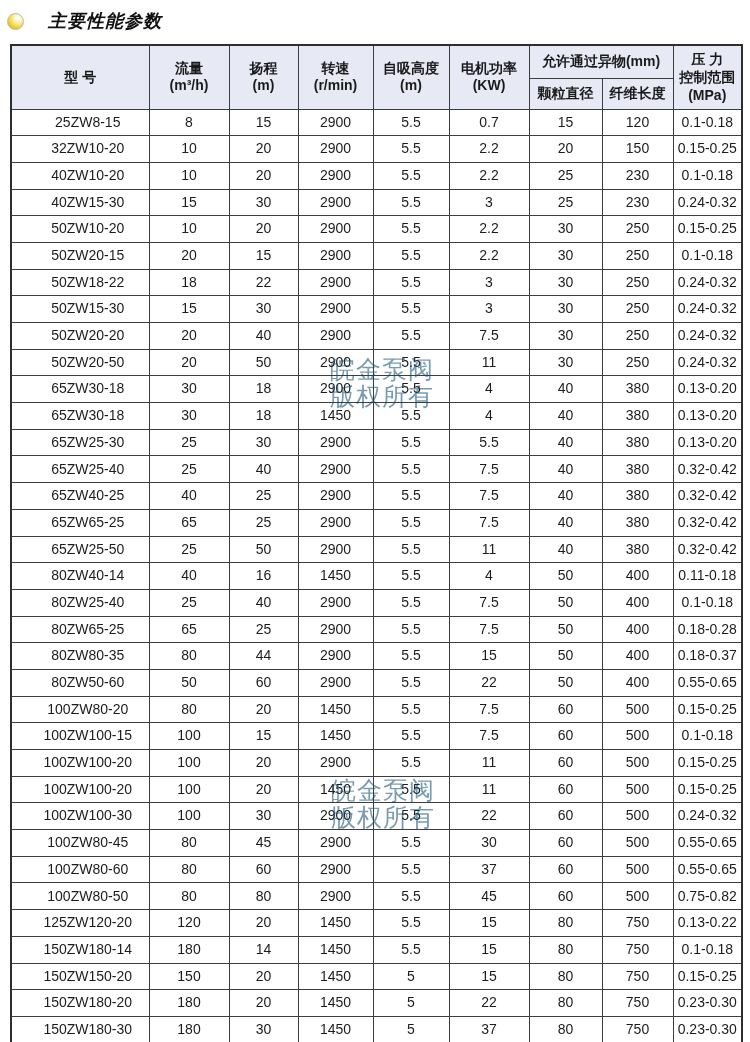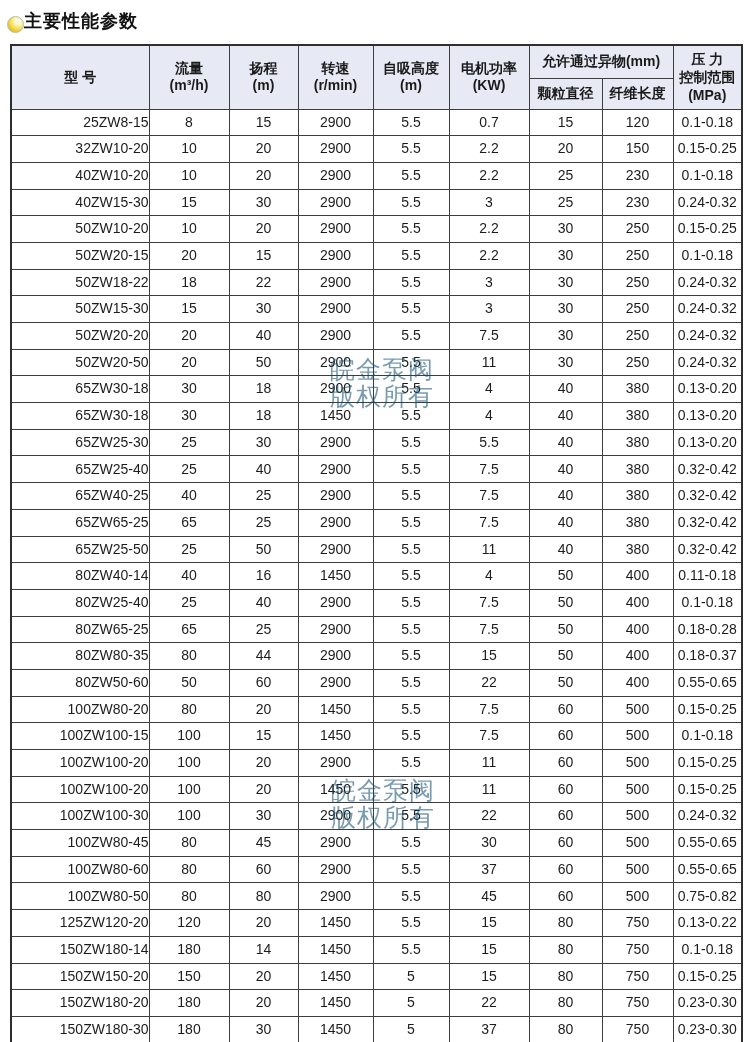--- a/index.html
+++ b/index.html
@@ -1,21 +1,21 @@
 <!DOCTYPE html>
 <html><head>
 <meta charset="utf-8">
 <style>
   html,body{margin:0;padding:0;}
   body{
     width:750px;height:1042px;position:relative;background:#ffffff;
     font-family:"Liberation Sans", sans-serif;color:#1c1c1c;overflow:hidden;
   }
   .title-bar{
-    position:absolute;left:7px;top:9px;display:flex;align-items:flex-end;gap:0;
+    position:absolute;left:7px;top:9px;display:flex;align-items:center;gap:24px;font-style:italic;
   }
   .title-icon{
     width:17px;height:17px;border-radius:50%;
     background:radial-gradient(circle at 68% 28%, #ffffff 0%, #fdf4b4 28%, #f2d741 58%, #d3a522 100%);
     border:1px solid #b9b9a6;box-sizing:border-box;
   }
   .page-title{
     font-size:18px;font-weight:bold;color:#111;letter-spacing:1px;
   }
   .spec-table{
@@ -28,21 +28,21 @@
   }
   .spec-table{border:2px solid #2e2e2e;}
   .spec-table thead th{
     background:#e7eaf4;font-weight:bold;color:#1a1a1a;font-size:14px;
   }
   .spec-table thead tr.h1{height:33px;}
   .spec-table thead tr.h2{height:31px;}
   .hdr-line{display:block;}
   th.pressure-hdr{font-size:13px;line-height:1.3;}
   .spec-table tbody td{height:25.7px;background:transparent;color:#1c1c1c;}
-  .spec-table tbody td.model-cell{text-align:right;padding-left:15px;}
+  .spec-table tbody td.model-cell{text-align:center;padding-left:15px;}
   .watermark{
     position:absolute;z-index:3;pointer-events:none;
     font-family:"Liberation Serif", serif;
     color:#0c4a6e;opacity:0.55;font-size:25px;line-height:27px;
     letter-spacing:1px;white-space:nowrap;
   }
   .wm-1{left:330px;top:356px;}
   .wm-2{left:331px;top:777px;}
 </style>
 </head>

